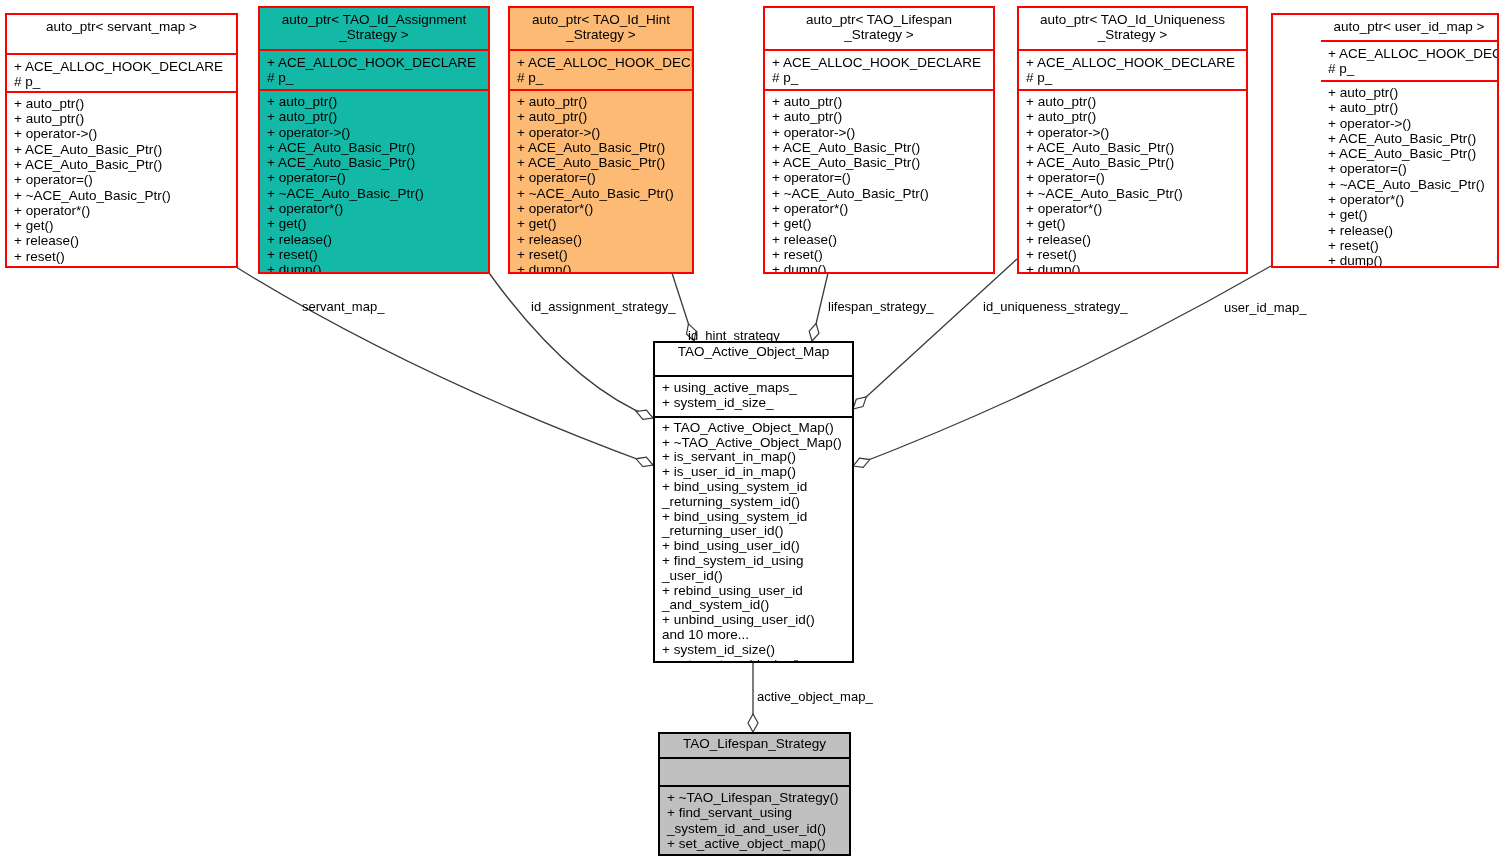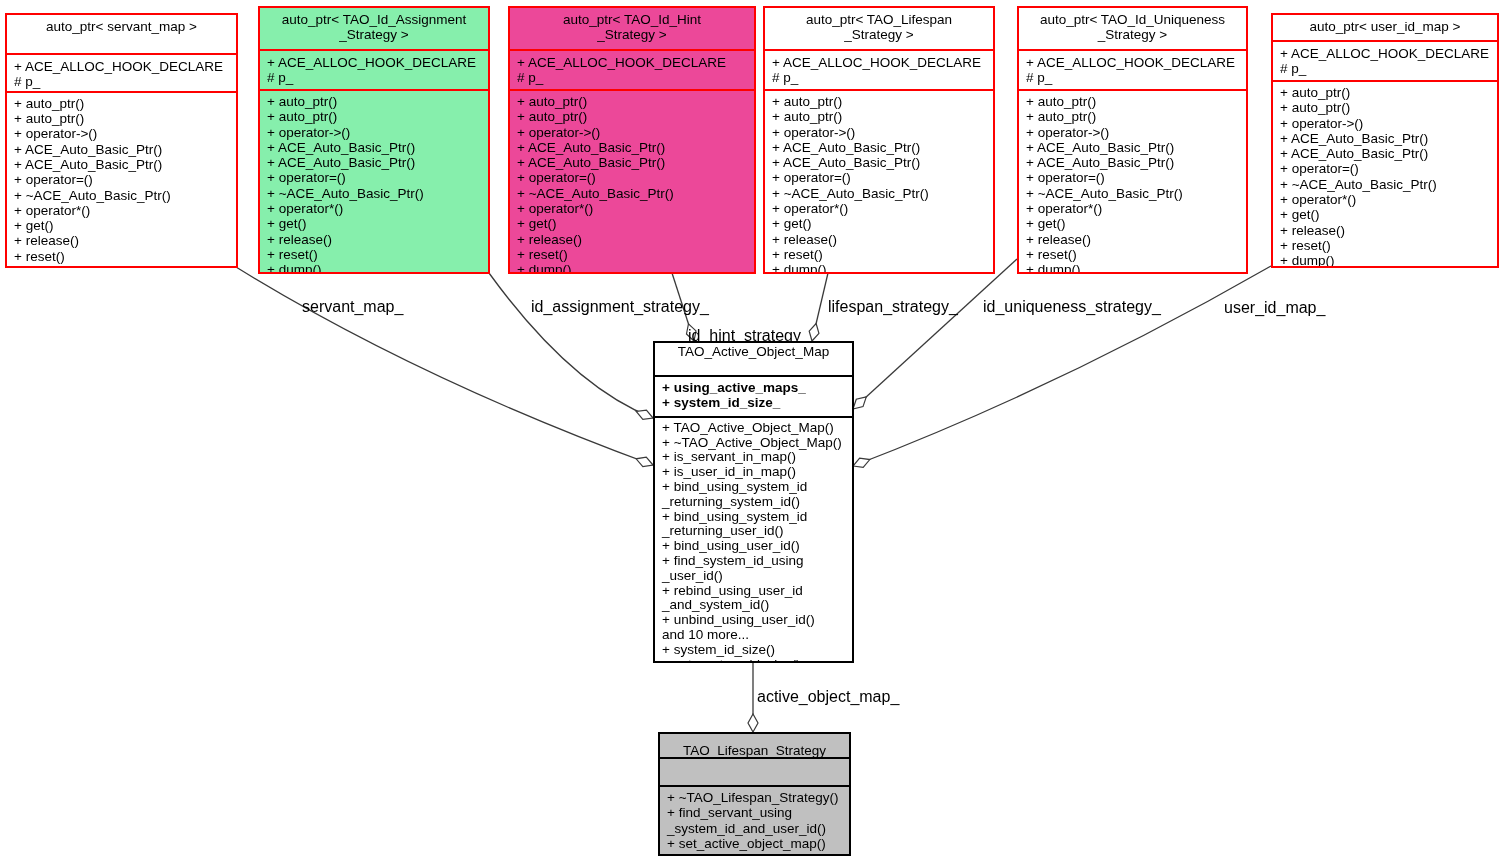--- a/index.html
+++ b/index.html
@@ -23,21 +23,21 @@
   .sec{box-sizing:border-box;overflow:hidden;}
   .sec + .sec{border-top-style:solid;border-top-width:2px;}
   .sec-title{text-align:center;padding-top:4px;}
   .sec-title .ln{white-space:pre;}
   .sec-attrs{padding:4px 4px 0 7px;}
   .sec-methods{padding:3px 4px 0 7px;}
   .member{white-space:pre;text-align:left;}
   .edge-label{
     position:absolute;
     white-space:pre;
-    font-size:16px;
+    font-size:13px;
     color:#000000;
     line-height:15px;
   }
 </style>
 </head>
 <body>
 
 <div id="diagram">
   <svg id="edge-layer" width="1507" height="859" viewBox="0 0 1507 859" xmlns="http://www.w3.org/2000/svg">
       <g>
@@ -92,21 +92,21 @@
         <div class="member">+ ACE_Auto_Basic_Ptr()</div>
         <div class="member">+ operator=()</div>
         <div class="member">+ ~ACE_Auto_Basic_Ptr()</div>
         <div class="member">+ operator*()</div>
         <div class="member">+ get()</div>
         <div class="member">+ release()</div>
         <div class="member">+ reset()</div>
         <div class="member">+ dump()</div>
       </div>
     </div>
-    <div class="class-box" style="left: 258px; top: 6px; width: 232px; height: 268px; border-color: rgb(255, 0, 0); background: #86efac;">
+    <div class="class-box" style="left: 258px; top: 6px; width: 232px; height: 268px; border-color: rgb(255, 0, 0); background: #14b8a6;">
       <div class="sec sec-title" style="height: 41px; line-height: 15.3px; border-top-color: rgb(255, 0, 0);">
         <div class="ln">auto_ptr&lt; TAO_Id_Assignment</div>
         <div class="ln">_Strategy &gt;</div>
       </div>
       <div class="sec sec-attrs" style="height: 40px; line-height: 15.3px; border-top-color: rgb(255, 0, 0);">
         <div class="member">+ ACE_ALLOC_HOOK_DECLARE</div>
         <div class="member"># p_</div>
       </div>
       <div class="sec sec-methods" style="height: 183px; line-height: 15.3px; border-top-color: rgb(255, 0, 0);">
         <div class="member">+ auto_ptr()</div>
@@ -116,21 +116,21 @@
         <div class="member">+ ACE_Auto_Basic_Ptr()</div>
         <div class="member">+ operator=()</div>
         <div class="member">+ ~ACE_Auto_Basic_Ptr()</div>
         <div class="member">+ operator*()</div>
         <div class="member">+ get()</div>
         <div class="member">+ release()</div>
         <div class="member">+ reset()</div>
         <div class="member">+ dump()</div>
       </div>
     </div>
-    <div class="class-box" style="left: 508px; top: 6px; width: 248px; height: 268px; border-color: rgb(255, 0, 0); background: #ec4899;">
+    <div class="class-box" style="left: 508px; top: 6px; width: 186px; height: 268px; border-color: rgb(255, 0, 0); background: #fdba74;">
       <div class="sec sec-title" style="height: 41px; line-height: 15.3px; border-top-color: rgb(255, 0, 0);">
         <div class="ln">auto_ptr&lt; TAO_Id_Hint</div>
         <div class="ln">_Strategy &gt;</div>
       </div>
       <div class="sec sec-attrs" style="height: 40px; line-height: 15.3px; border-top-color: rgb(255, 0, 0);">
         <div class="member">+ ACE_ALLOC_HOOK_DECLARE</div>
         <div class="member"># p_</div>
       </div>
       <div class="sec sec-methods" style="height: 183px; line-height: 15.3px; border-top-color: rgb(255, 0, 0);">
         <div class="member">+ auto_ptr()</div>
@@ -188,21 +188,21 @@
         <div class="member">+ ACE_Auto_Basic_Ptr()</div>
         <div class="member">+ operator=()</div>
         <div class="member">+ ~ACE_Auto_Basic_Ptr()</div>
         <div class="member">+ operator*()</div>
         <div class="member">+ get()</div>
         <div class="member">+ release()</div>
         <div class="member">+ reset()</div>
         <div class="member">+ dump()</div>
       </div>
     </div>
-    <div class="class-box" style="left: 1271px; top: 13px; width: 228px; height: 255px; border-color: rgb(255, 0, 0); background: rgb(255, 255, 255);">
+    <div class="class-box" style="left: 1271px; top: 13px; width: 228px; height: 255px; border-color: rgb(255, 0, 0); background: rgb(255, 255, 255); padding-left: 48px;">
       <div class="sec sec-title" style="height: 25px; line-height: 15.3px; border-top-color: rgb(255, 0, 0);">
         <div class="ln">auto_ptr&lt; user_id_map &gt;</div>
       </div>
       <div class="sec sec-attrs" style="height: 40px; line-height: 15.3px; border-top-color: rgb(255, 0, 0);">
         <div class="member">+ ACE_ALLOC_HOOK_DECLARE</div>
         <div class="member"># p_</div>
       </div>
       <div class="sec sec-methods" style="height: 186px; line-height: 15.3px; border-top-color: rgb(255, 0, 0);">
         <div class="member">+ auto_ptr()</div>
         <div class="member">+ auto_ptr()</div>
@@ -215,21 +215,21 @@
         <div class="member">+ get()</div>
         <div class="member">+ release()</div>
         <div class="member">+ reset()</div>
         <div class="member">+ dump()</div>
       </div>
     </div>
     <div class="class-box" style="left: 653px; top: 341px; width: 201px; height: 322px; border-color: rgb(0, 0, 0); background: rgb(255, 255, 255);">
       <div class="sec sec-title" style="height: 33px; line-height: 14.8px; border-top-color: rgb(0, 0, 0); padding-top: 2px;">
         <div class="ln">TAO_Active_Object_Map</div>
       </div>
-      <div class="sec sec-attrs" style="height: 42px; line-height: 14.8px; border-top-color: rgb(0, 0, 0); font-weight: bold;">
+      <div class="sec sec-attrs" style="height: 42px; line-height: 14.8px; border-top-color: rgb(0, 0, 0);">
         <div class="member">+ using_active_maps_</div>
         <div class="member">+ system_id_size_</div>
       </div>
       <div class="sec sec-methods" style="height: 253px; line-height: 14.8px; border-top-color: rgb(0, 0, 0);">
         <div class="member">+ TAO_Active_Object_Map()</div>
         <div class="member">+ ~TAO_Active_Object_Map()</div>
         <div class="member">+ is_servant_in_map()</div>
         <div class="member">+ is_user_id_in_map()</div>
         <div class="member">+ bind_using_system_id</div>
         <div class="member">_returning_system_id()</div>
@@ -240,21 +240,21 @@
         <div class="member">_user_id()</div>
         <div class="member">+ rebind_using_user_id</div>
         <div class="member">_and_system_id()</div>
         <div class="member">+ unbind_using_user_id()</div>
         <div class="member">and 10 more...</div>
         <div class="member">+ system_id_size()</div>
         <div class="member">+ set_system_id_size()</div>
       </div>
     </div>
     <div class="class-box" style="left: 658px; top: 732px; width: 193px; height: 124px; border-color: rgb(0, 0, 0); background: rgb(192, 192, 192);">
-      <div class="sec sec-title" style="height: 23px; line-height: 15.3px; border-top-color: rgb(0, 0, 0); padding-top: 9px;">
+      <div class="sec sec-title" style="height: 23px; line-height: 15.3px; border-top-color: rgb(0, 0, 0); padding-top: 2px;">
         <div class="ln">TAO_Lifespan_Strategy</div>
       </div>
       <div class="sec sec-attrs" style="height: 28px; line-height: 15.3px; border-top-color: rgb(0, 0, 0);"></div>
       <div class="sec sec-methods" style="height: 69px; line-height: 15.3px; border-top-color: rgb(0, 0, 0);">
         <div class="member">+ ~TAO_Lifespan_Strategy()</div>
         <div class="member">+ find_servant_using</div>
         <div class="member">_system_id_and_user_id()</div>
         <div class="member">+ set_active_object_map()</div>
       </div>
     </div>

